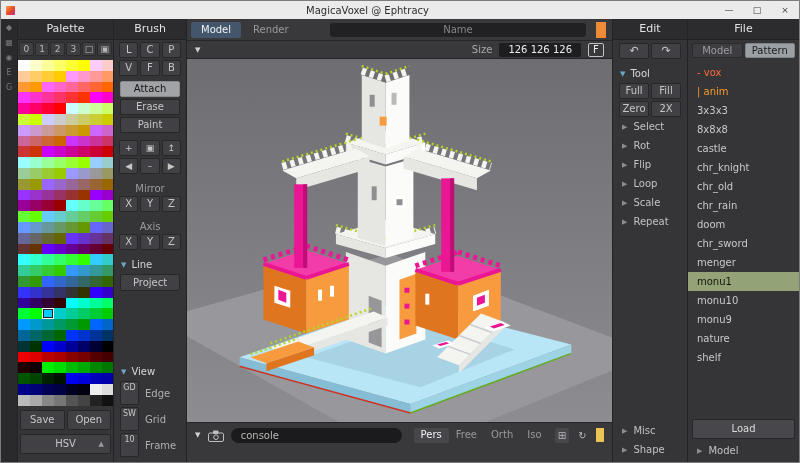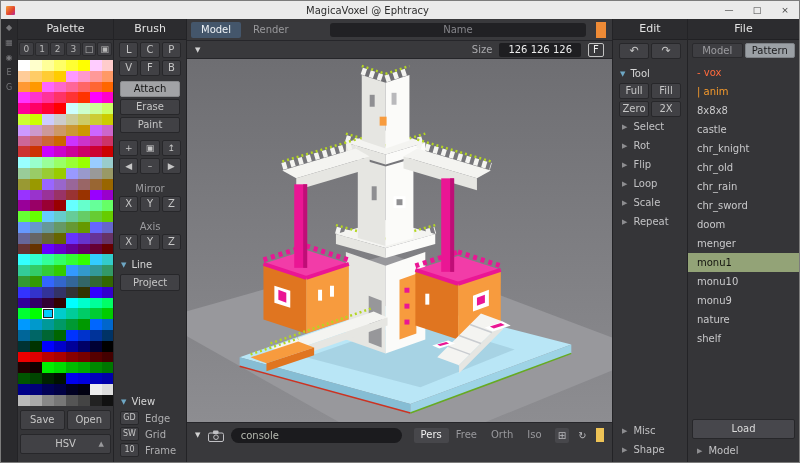--- a/index.html
+++ b/index.html
@@ -36,21 +36,21 @@
 .brow .btn{flex:1;height:16px;line-height:14px}
 .action{margin:1px 6px;height:16px;line-height:14px}
 .action.active{background:#a2a3a6;color:#151515;border-color:#8a8b8e}
 .icn{font-size:9px}
 .seclabel{text-align:center;color:#9c9c9f;margin-top:9px}
 .sechead{display:flex;align-items:center;gap:5px;padding:9px 7px 2px;color:#d6d6d6}
 .sechead .arrow{color:#6ea7c4;font-size:7px}
 .project{margin:2px 6px;height:17px;line-height:15px}
 .viewblock{margin-top:auto;padding-bottom:3px}
 .viewrow{display:flex;align-items:center;gap:6px;margin:2px 6px}
-.viewrow .btn{flex:0 0 19px;height:14px;line-height:12px;font-size:8px}
+.viewrow .btn{flex:0 0 19px;height:24px;line-height:12px;font-size:8px}
 .viewrow .lbl{color:#aeaeb0}
 
 .viewport{flex:1;min-width:0;display:flex;flex-direction:column;border-left:1px solid #232326}
 .vtabs{flex:0 0 22px;background:#39393c;border-bottom:1px solid #26262a;display:flex;align-items:center;padding:0 4px;gap:2px}
 .vtab{padding:0 10px;height:16px;line-height:15px;border-radius:2px;color:#99999c}
 .vtab.active{background:#44566b;color:#eef2f6}
 .namefield{margin-left:auto;width:256px;height:14px;background:#212124;border-radius:3px;color:#85858a;text-align:center;line-height:14px}
 .orangeblock{width:10px;height:16px;background:var(--ui_accent_orange,#ef8b36);margin:0 2px 0 8px}
 .sizebar{flex:0 0 18px;background:#39393c;border-bottom:1px solid #26262a;display:flex;align-items:center;padding:0 8px;gap:7px}
 .expand{color:#d2d2d2;font-size:7px}
@@ -675,27 +675,28 @@
 
     <div class="panel file">
       <div class="phead">File</div>
       <div class="ftabs">
         <span class="ftab">Model</span>
         <span class="ftab active">Pattern</span>
       </div>
       <div class="flist">
           <div class="file-item" style="color: rgb(255, 106, 61);">- vox</div>
           <div class="file-item" style="color: rgb(245, 154, 44);">| anim</div>
+          <div class="file-item">3x3x3</div>
           <div class="file-item">8x8x8</div>
           <div class="file-item">castle</div>
           <div class="file-item">chr_knight</div>
           <div class="file-item">chr_old</div>
           <div class="file-item">chr_rain</div>
+          <div class="file-item">doom</div>
           <div class="file-item">chr_sword</div>
-          <div class="file-item">doom</div>
           <div class="file-item">menger</div>
           <div class="file-item selected">monu1</div>
           <div class="file-item">monu10</div>
           <div class="file-item">monu9</div>
           <div class="file-item">nature</div>
           <div class="file-item">shelf</div>
         </div>
       <div class="loadbtn">Load</div>
       <div class="exportrow">
         <span class="exp">▶</span>

